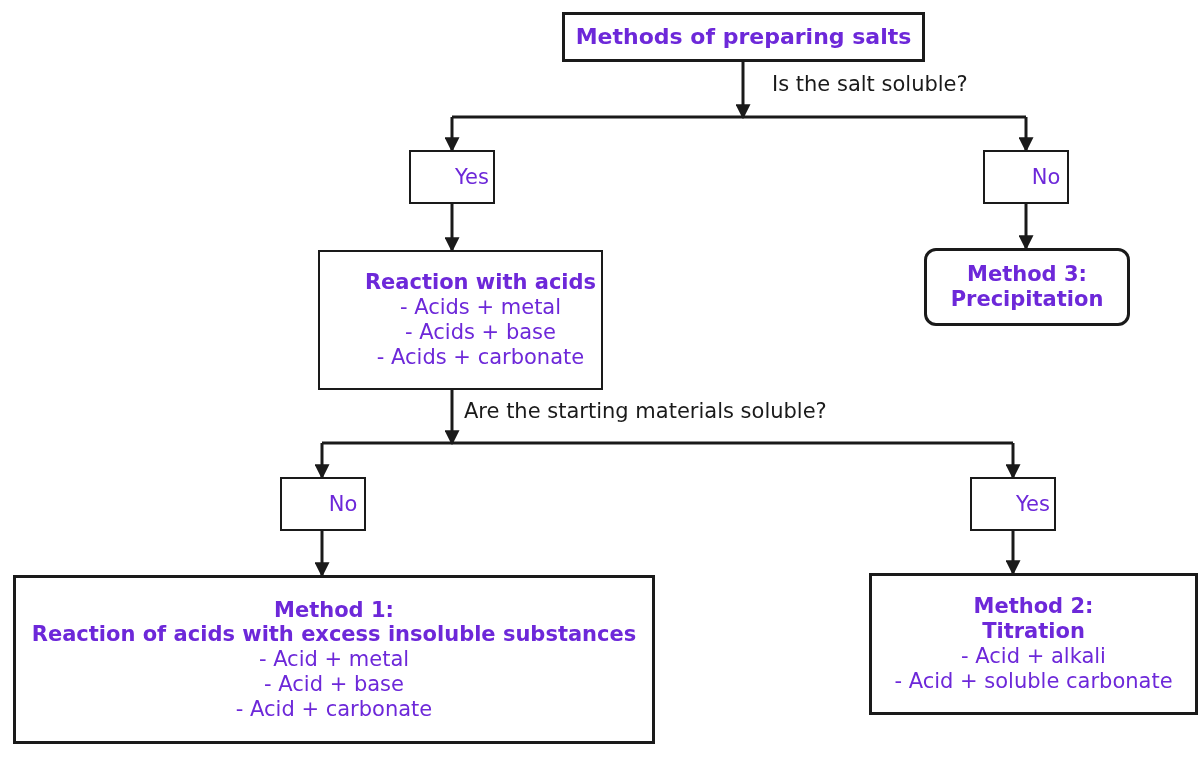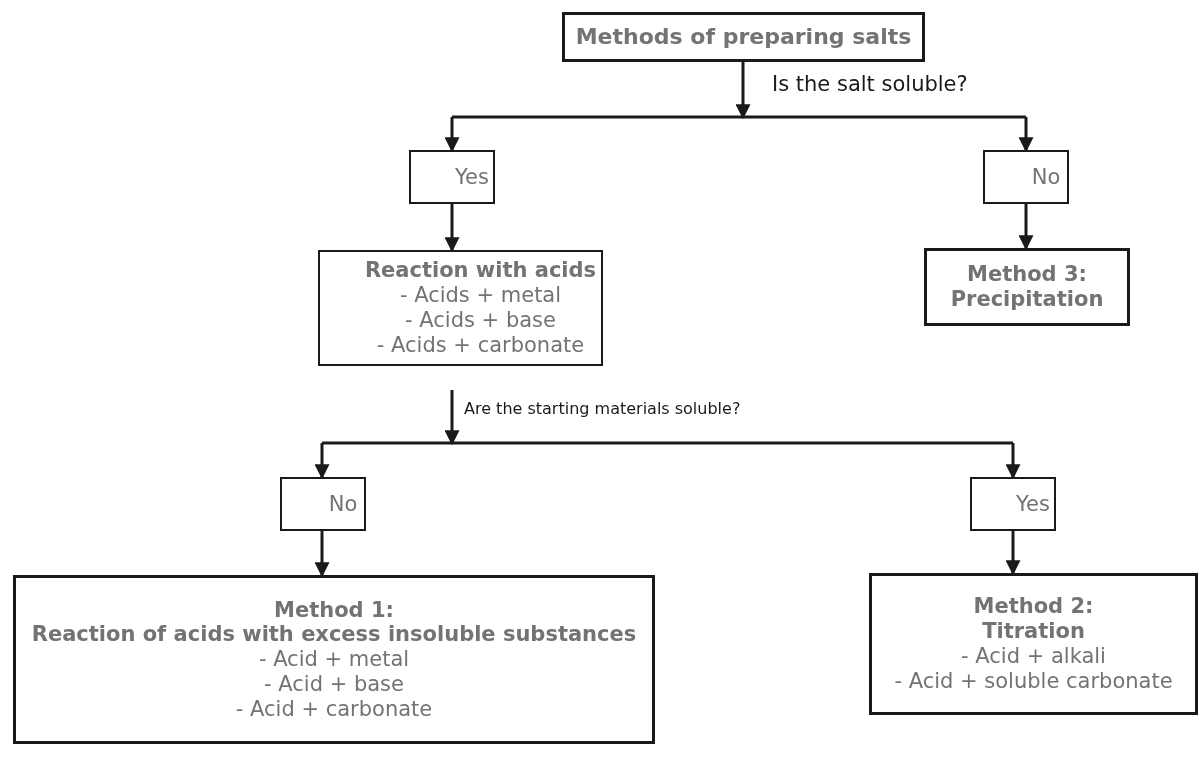--- a/index.html
+++ b/index.html
@@ -27,21 +27,21 @@
   .node-box {
     position: absolute;
     box-sizing: border-box;
     border: 3px solid #1a1a1a;
     background: #ffffff;
     display: flex;
     flex-direction: column;
     align-items: center;
     justify-content: center;
     text-align: center;
-    color: #737373;
+    color: #6d28d9;
   }
   .node-box.thin {
     border-width: 2px;
     padding-left: 40px;
   }
   .line {
     display: block;
     white-space: nowrap;
     line-height: 1.18;
   }
@@ -62,26 +62,27 @@
   }
   #node-yes-top {
     left: 409px; top: 150px; width: 86px; height: 54px;
     font-size: 21px;
   }
   #node-no-top {
     left: 983px; top: 150px; width: 86px; height: 54px;
     font-size: 21px;
   }
   #node-reaction {
-    left: 318px; top: 250px; width: 285px; height: 116px;
+    left: 318px; top: 250px; width: 285px; height: 140px;
     font-size: 21px;
   }
   #node-method3 {
     left: 924px; top: 248px; width: 206px; height: 78px;
     font-size: 21px;
+    border-radius: 12px;
   }
   #node-no-bottom {
     left: 280px; top: 477px; width: 86px; height: 54px;
     font-size: 21px;
   }
   #node-yes-bottom {
     left: 970px; top: 477px; width: 86px; height: 54px;
     font-size: 21px;
   }
   #node-method1 {
@@ -89,21 +90,21 @@
     font-size: 21px;
     justify-content: center;
   }
   #node-method2 {
     left: 869px; top: 573px; width: 329px; height: 142px;
     font-size: 21px;
   }
 
   
   #label-q1 { left: 750px; top: 74px; font-size: 21px; margin-left: 22px; }
-  #label-q2 { left: 464px; top: 401px; font-size: 16px; }
+  #label-q2 { left: 464px; top: 401px; font-size: 21px; }
 </style>
 </head>
 <body>
 
 <div id="canvas">
 
   <svg class="flow" viewBox="0 0 1201 759">
     <defs>
       <marker id="arrow" viewBox="0 0 10 10" refX="8.5" refY="5" markerWidth="5" markerHeight="5" orient="auto-start-reverse">
         <path d="M 0 0 L 10 5 L 0 10 z" fill="#1a1a1a"></path>

